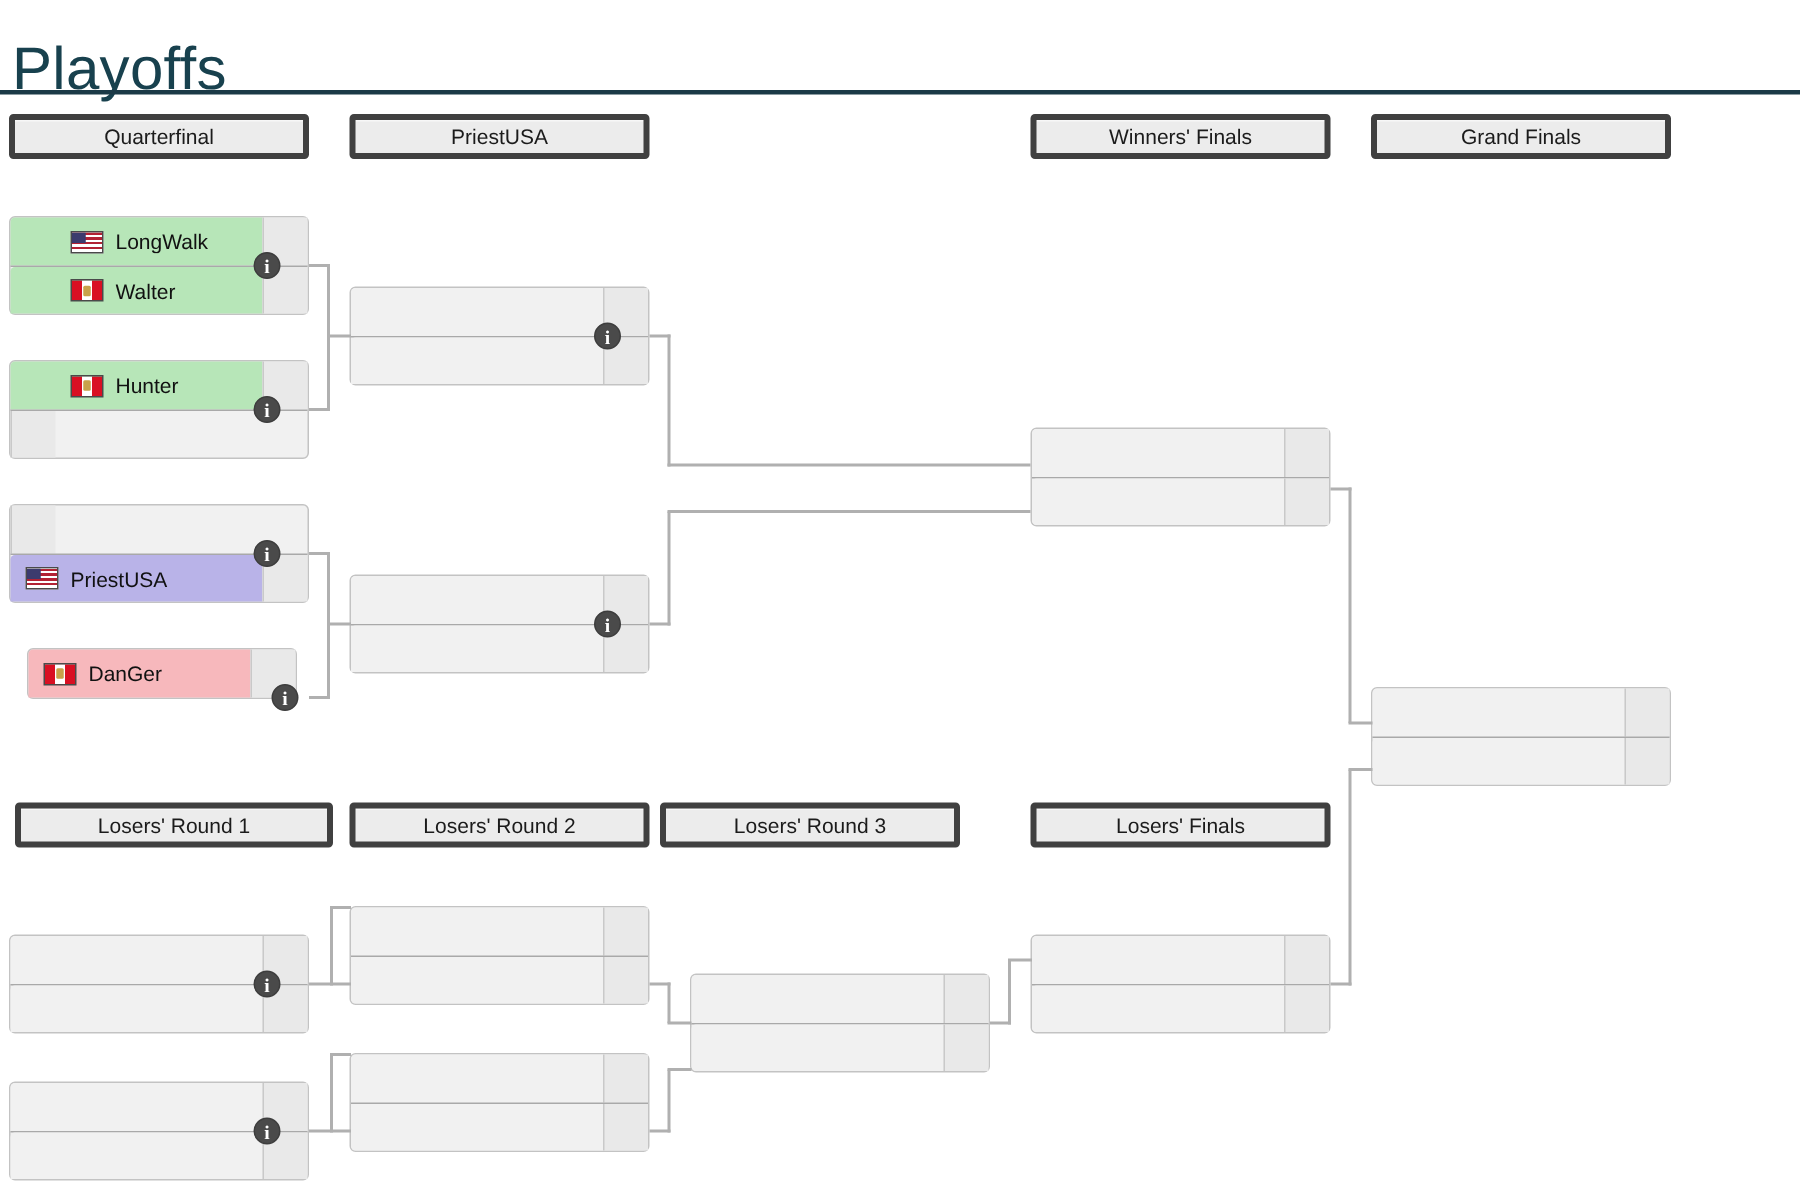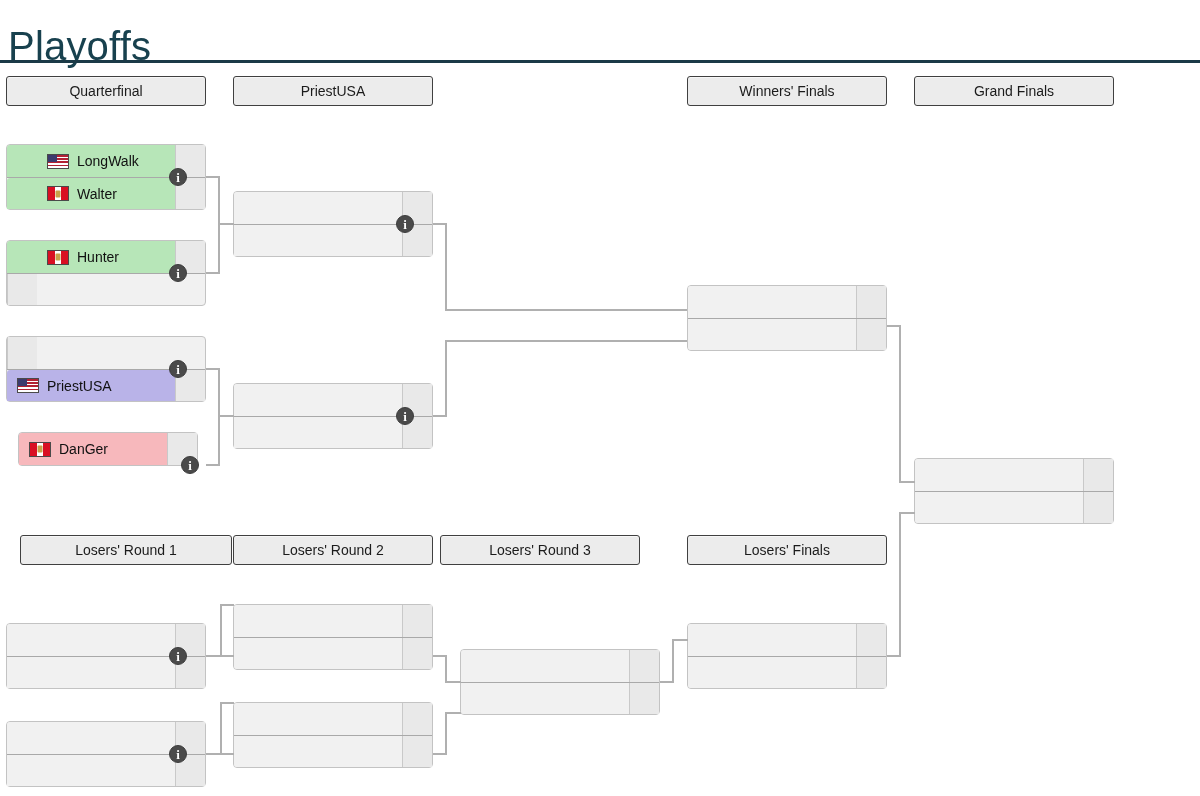--- a/index.html
+++ b/index.html
@@ -19,21 +19,21 @@
   }
   .title-rule {
     position: absolute; left: 0; top: 60px; width: 1200px; height: 3px;
     background: #1b3a47;
   }
 
   
   .round-hdr {
     position: absolute; height: 30px;
     background: #ececec;
-    border: 1px solid #404040;
+    border: 4px solid #404040;
     border-radius: 3px;
     display: flex; align-items: center; justify-content: center;
     font-size: 14px; color: #1b1b1b;
     box-shadow: inset 0 1px 0 #f7f7f7;
   }
 
   
   .match {
     position: absolute;
     border: 1px solid #c3c3c3;
@@ -154,21 +154,21 @@
 <div id="root">
 
   <div class="page-title">Playoffs</div>
   <div class="title-rule"></div>
 
   <div class="round-hdr" style="left:6px;  top:76px; width:200px;">Quarterfinal</div>
   <div class="round-hdr" style="left:233px; top:76px; width:200px;">PriestUSA</div>
   <div class="round-hdr" style="left:687px; top:76px; width:200px;">Winners' Finals</div>
   <div class="round-hdr" style="left:914px; top:76px; width:200px;">Grand Finals</div>
 
-  <div class="round-hdr" style="left:20px;  top:535px; width:212px;">Losers' Round 1</div>
+  <div class="round-hdr" style="left:10px;  top:535px; width:212px;">Losers' Round 1</div>
   <div class="round-hdr" style="left:233px; top:535px; width:200px;">Losers' Round 2</div>
   <div class="round-hdr" style="left:440px; top:535px; width:200px;">Losers' Round 3</div>
   <div class="round-hdr" style="left:687px; top:535px; width:200px;">Losers' Finals</div>
 
   <div class="ln h" style="left:206px; top:176px; width:14px;"></div>
   <div class="ln v" style="left:218px; top:176px; height:48px;"></div>
 
   <div class="ln h" style="left:206px; top:272px; width:14px;"></div>
   <div class="ln v" style="left:218px; top:224px; height:50px;"></div>
   <div class="ln h" style="left:218px; top:223px; width:16px;"></div>

